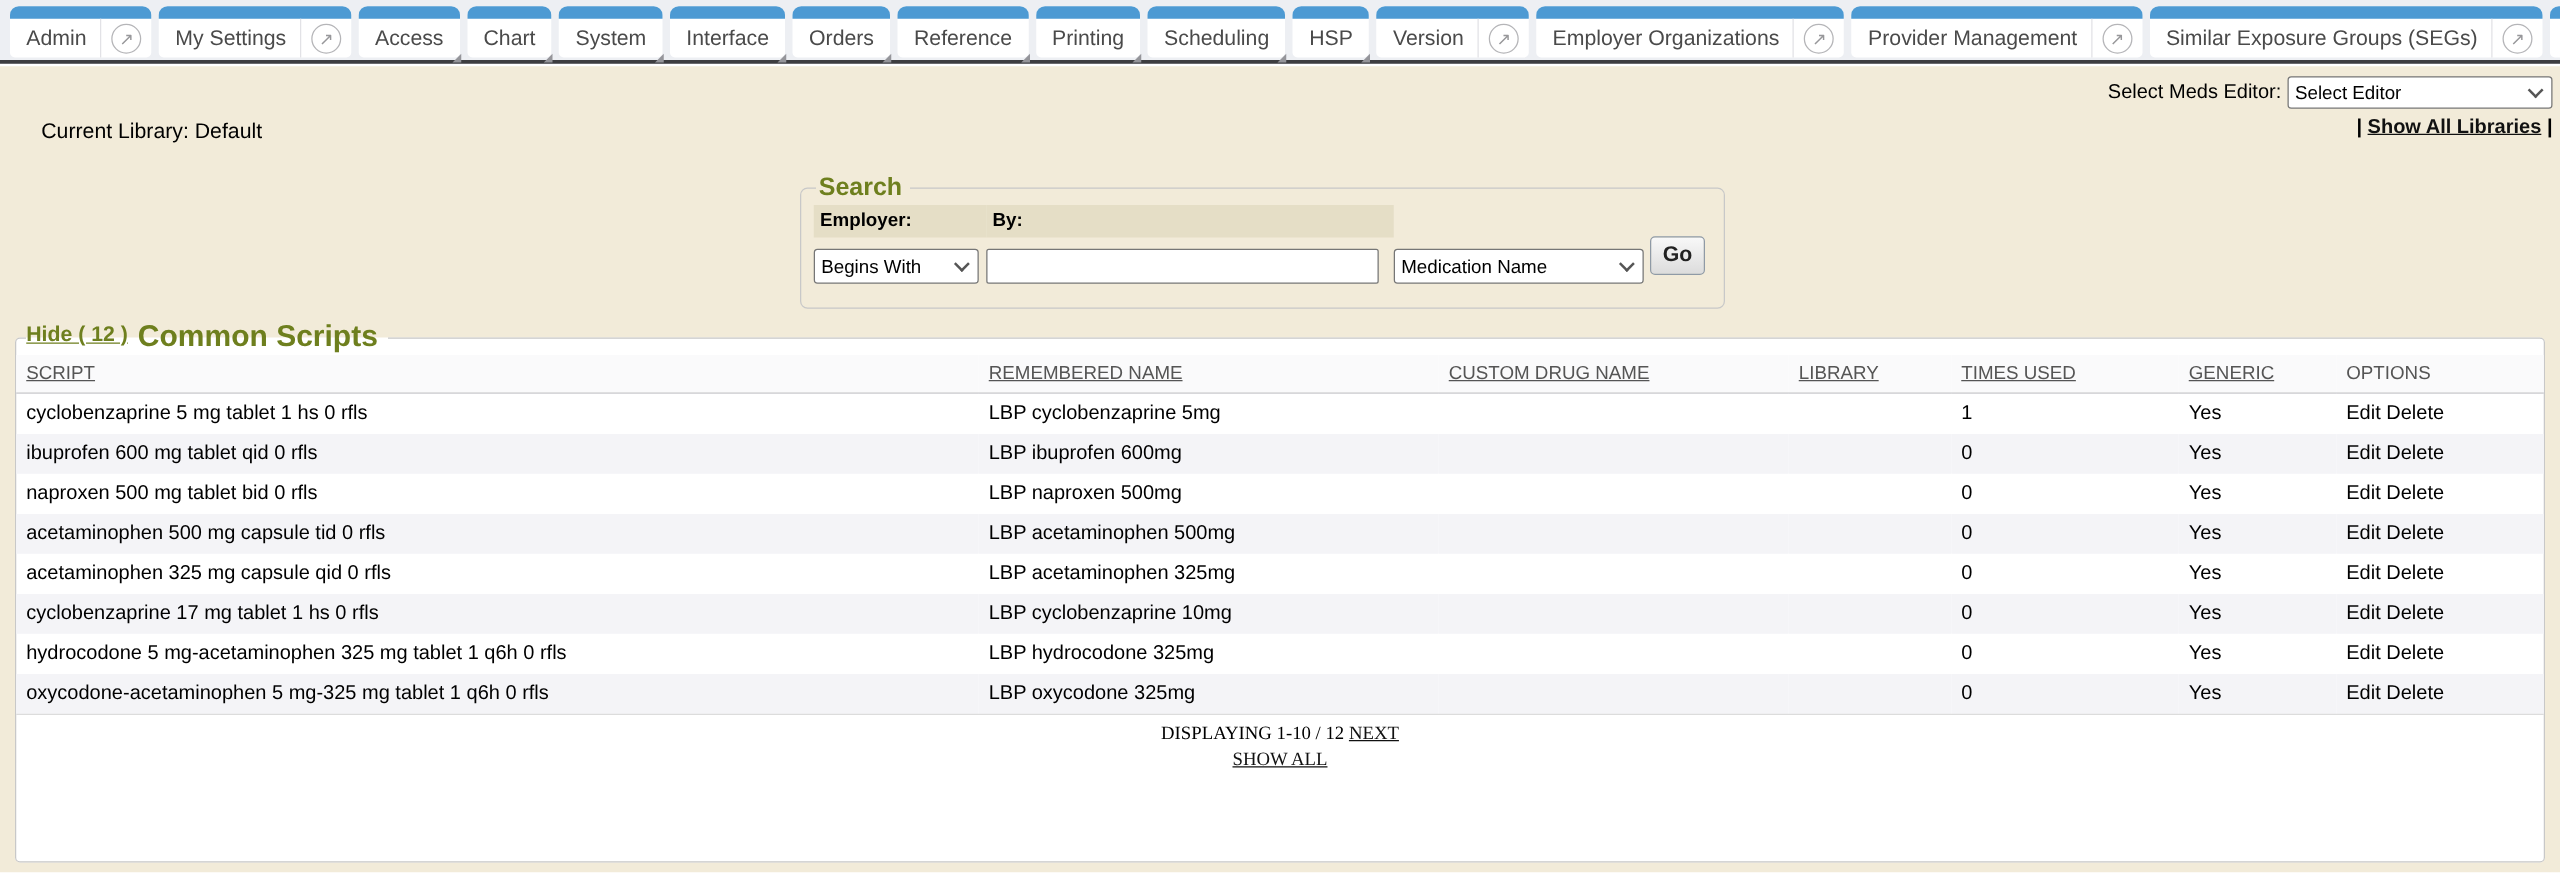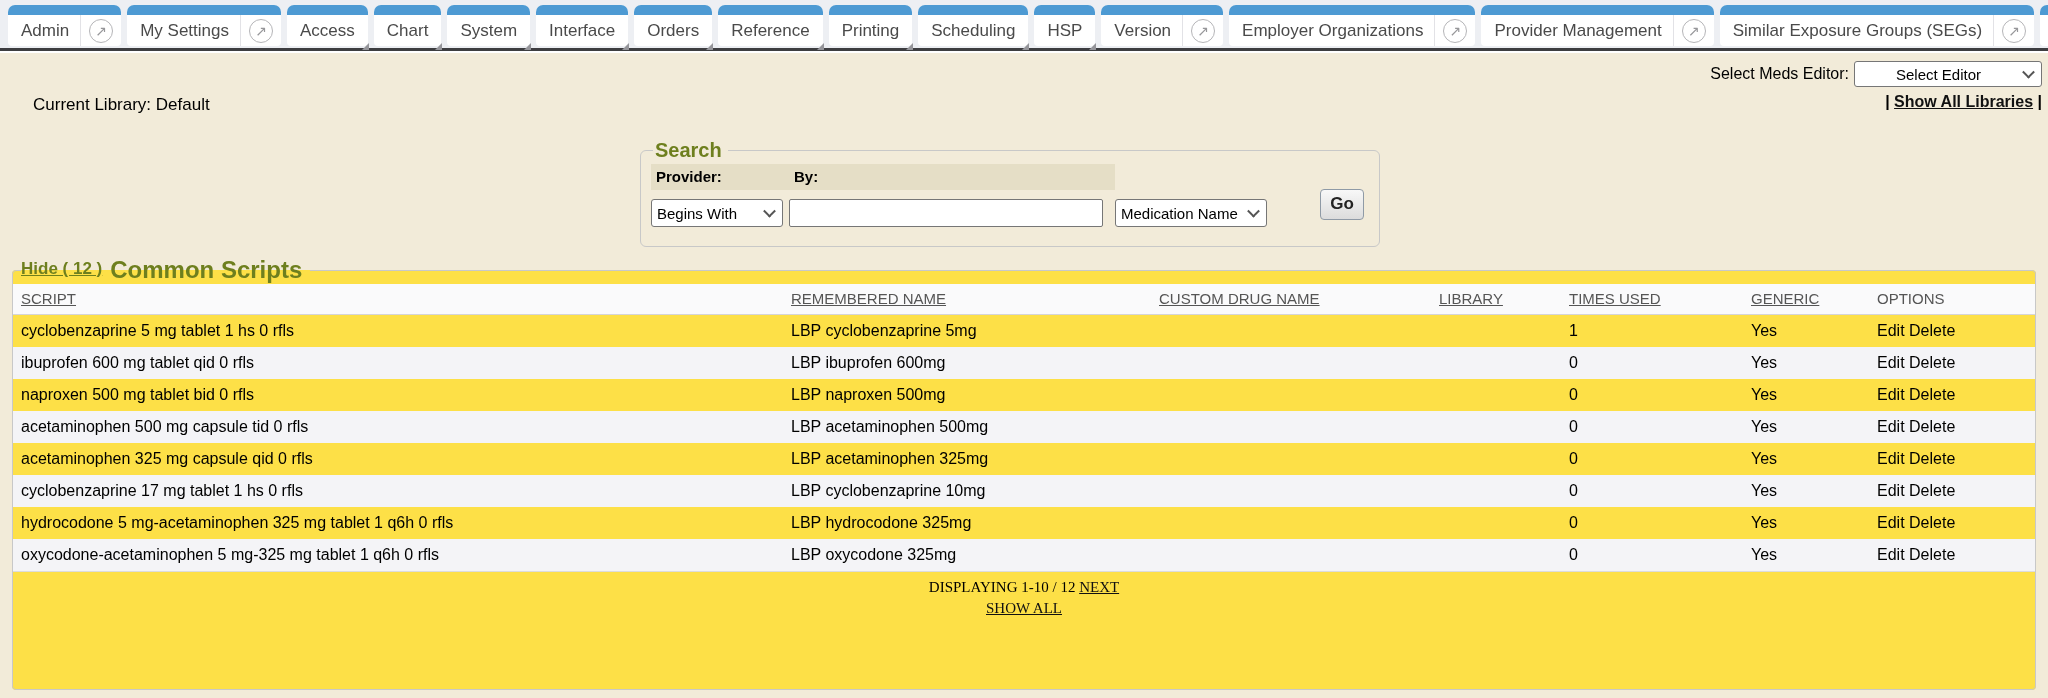--- a/index.html
+++ b/index.html
@@ -62,52 +62,52 @@
     background:#fff;border:1px solid #767676;border-radius:3px;
     font-family:inherit;font-size:15px;color:#000;
     padding:2px 24px 2px 5px;height:28px;cursor:pointer;
   }
   .selwrap{position:relative;display:inline-block;}
   .selwrap::after{
     content:"";position:absolute;right:9px;top:50%;width:7px;height:7px;
     border-right:2px solid #555;border-bottom:2px solid #555;
     transform:translateY(-70%) rotate(45deg);pointer-events:none;
   }
-  .meds-select{width:188px;height:26px;text-align:center;}
+  .meds-select{width:212px;height:26px;}
 
   
   .search-fieldset{
     position:absolute;left:640px;top:86px;width:740px;
     border:1px solid #c8c8c8;border-radius:6px;
     margin:0;padding:2px 10px 10px;background:transparent;
   }
   .search-legend{
     font-size:20px;font-weight:bold;color:var(--olive);
     padding:0 6px 0 2px;margin-left:2px;
   }
   .search-grid{display:grid;grid-template-columns:138px 326px 200px 1fr;grid-template-rows:26px 46px;}
   .sh{background:var(--tan);font-weight:bold;font-size:15px;line-height:26px;padding-left:5px;}
   .sc{display:flex;align-items:center;}
   .criteria-select{width:132px;}
-  .by-select{width:152px;}
+  .by-select{width:200px;}
   .search-input{
     width:314px;height:28px;border:1px solid #767676;border-radius:2px;
     font-family:inherit;font-size:15px;padding:0 5px;background:#fff;
   }
   .go-btn{
     grid-column:4;grid-row:1 / span 2;align-self:center;justify-self:center;
     width:44px;height:31px;font-family:inherit;font-size:17px;color:#222;
     border:1px solid #8f9aa6;border-radius:4px;
     background:linear-gradient(#f8f8f8,#dcdcdc);cursor:pointer;margin-top:8px;font-weight:bold;
   }
 
   
   .scripts-fieldset{
     position:absolute;left:12px;top:203px;width:2024px;height:434px;
-    background:#fde047;border:1px solid #c8c8c8;border-radius:4px;
+    background:#ffffff;border:1px solid #c8c8c8;border-radius:4px;
     margin:0;padding:0;
   }
   .cs-legend{margin-left:8px;padding:0 8px 0 0;white-space:nowrap;}
   .hide-link{
     font-size:17px;font-weight:bold;color:var(--olive);
     text-decoration:underline;margin-right:8px;vertical-align:4px;cursor:pointer;
   }
   .cs-title{font-size:24px;font-weight:bold;color:var(--olive);}
 
   table.scripts{width:100%;border-collapse:collapse;table-layout:fixed;}
@@ -274,21 +274,21 @@
       <div class="meds-row2">
         <span>|</span>
         <span class="link">Show All Libraries</span>
         <span>|</span>
       </div>
     </div>
 
     <fieldset class="search-fieldset">
       <legend class="search-legend">Search</legend>
       <div class="search-grid">
-        <div class="sh">Provider:</div>
+        <div class="sh">Employer:</div>
         <div class="sh">By:</div>
         <div class="sh" style="background:transparent"></div>
 
         <div class="sc">
           <span class="selwrap">
             <select class="criteria-select">
               <option>Begins With</option>
             </select>
           </span>
         </div>

